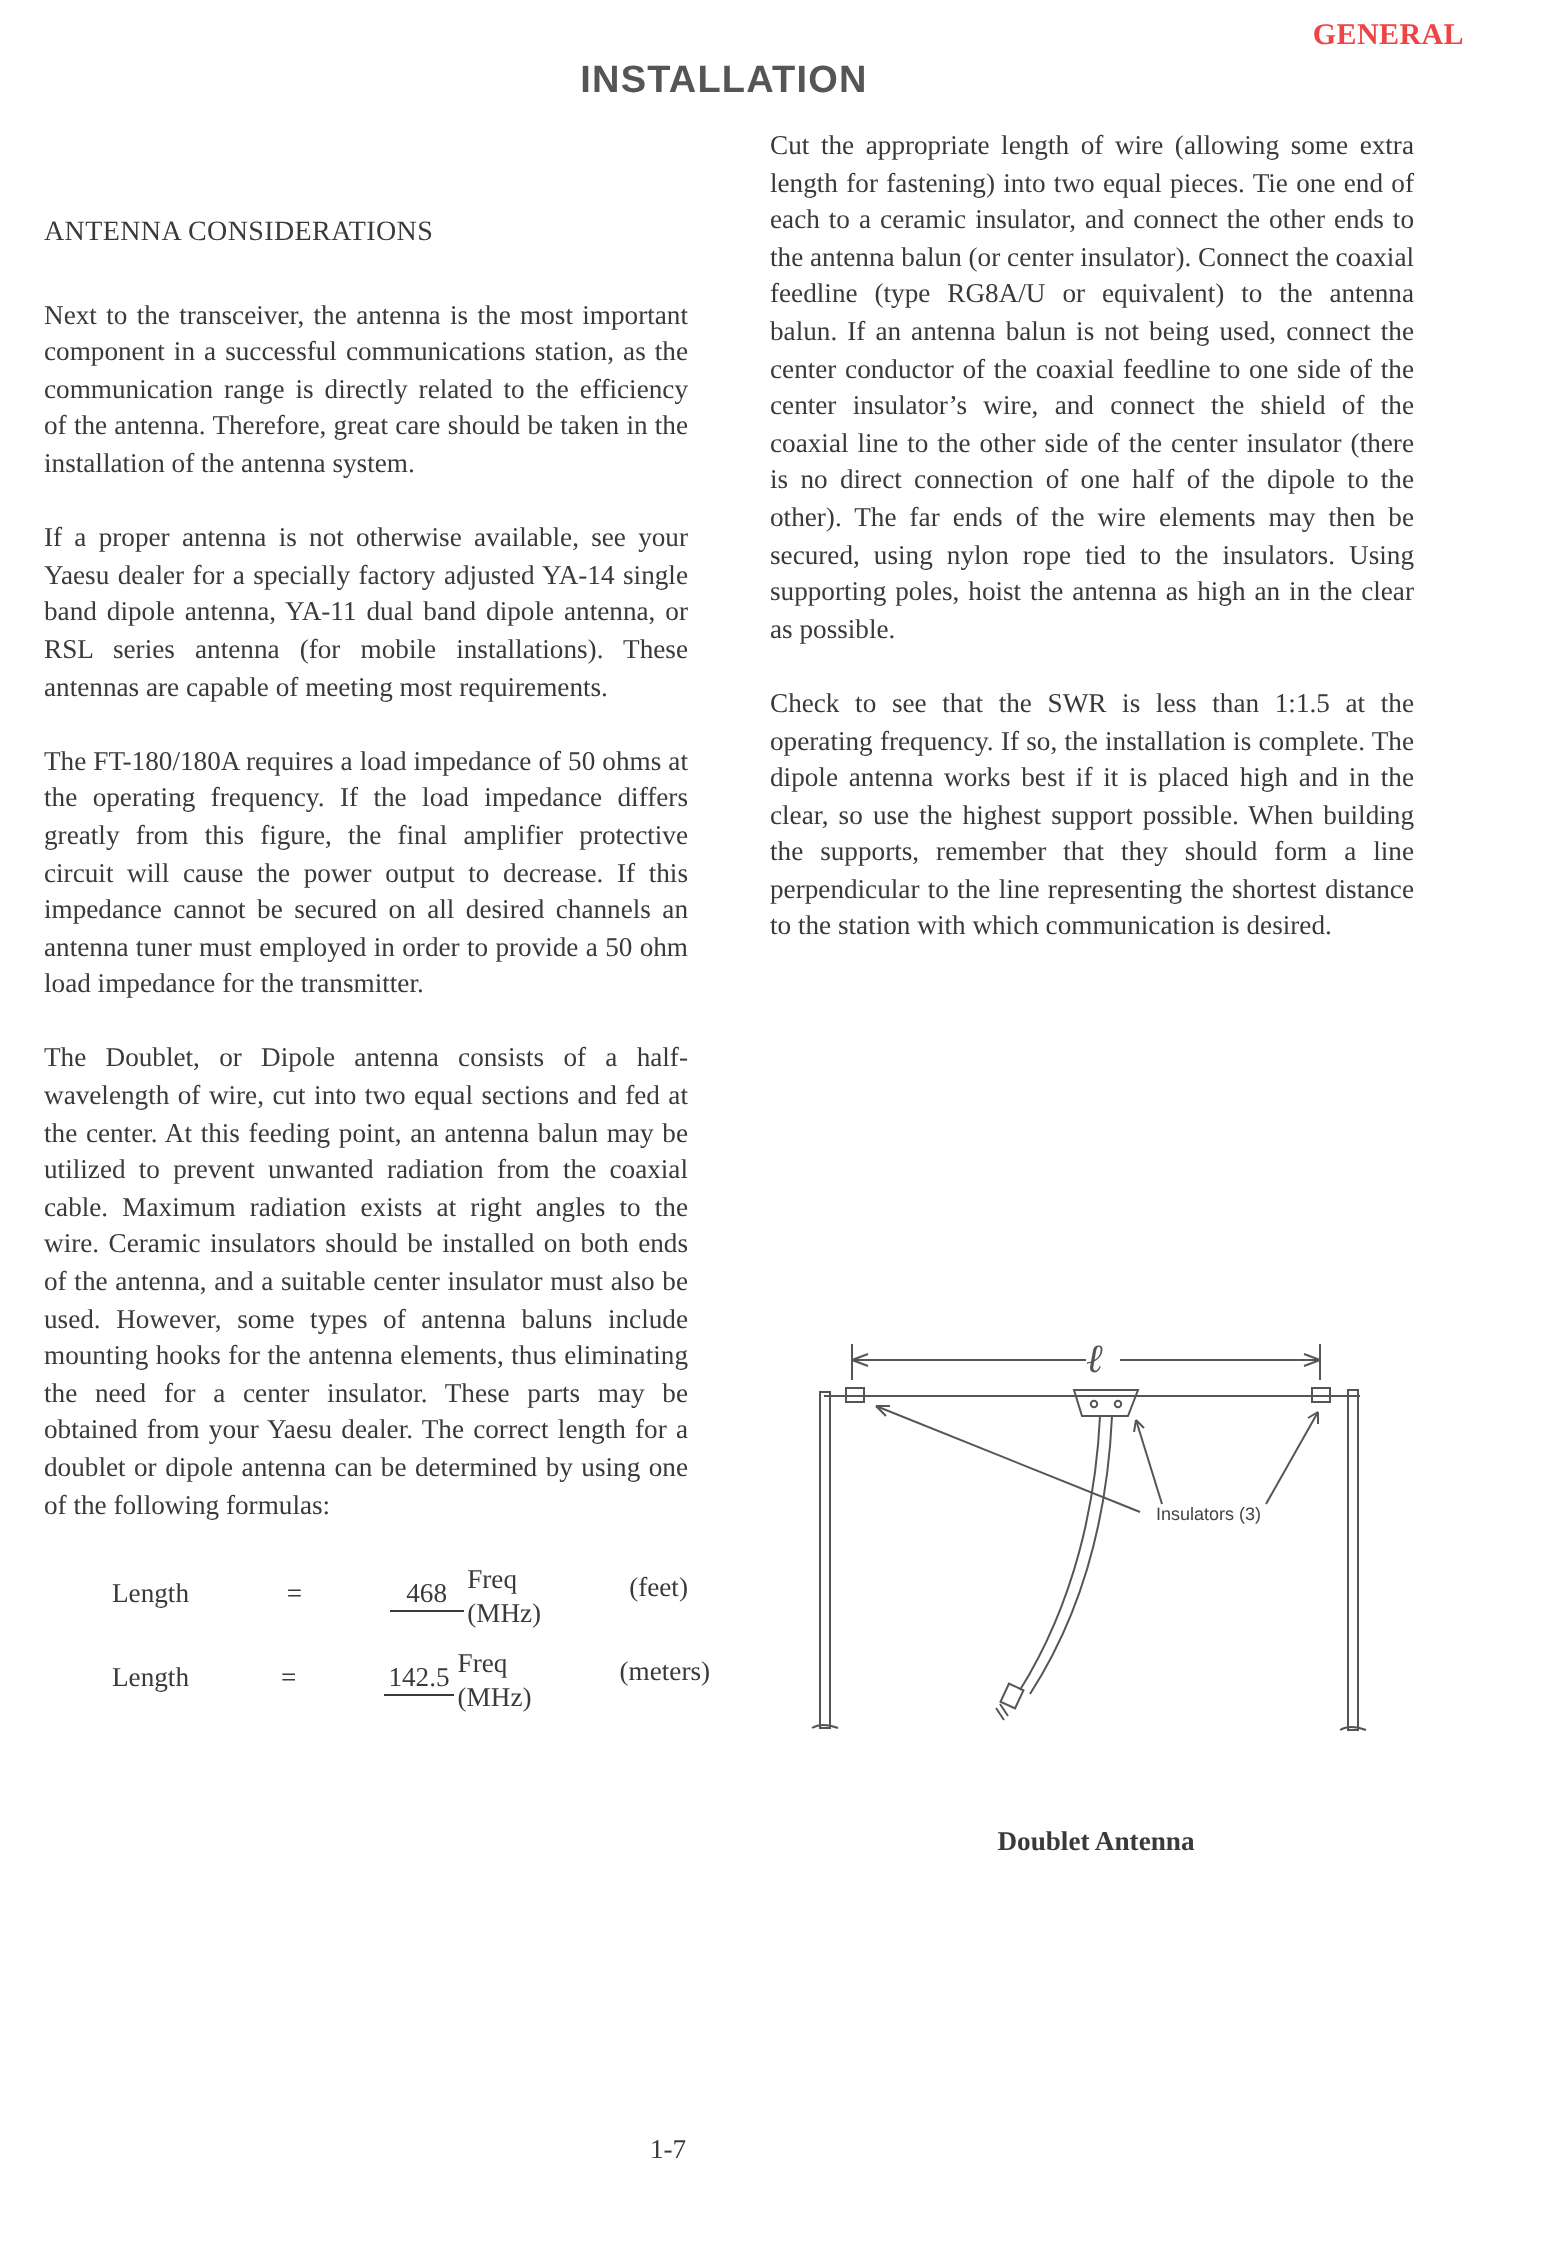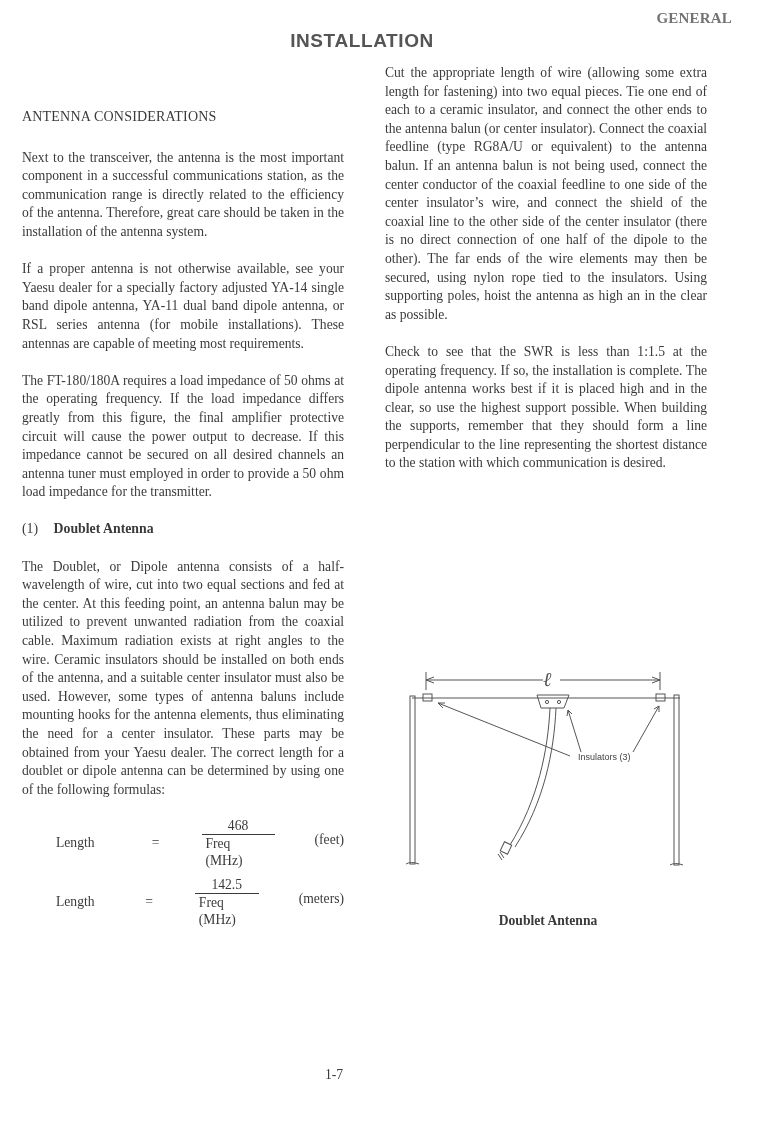--- a/index.html
+++ b/index.html
@@ -4,21 +4,21 @@
   <style>
     html, body { margin: 0; padding: 0; background: #ffffff; }
     body {
       width: 778px; height: 1122px; position: relative; overflow: hidden;
       font-family: "Liberation Serif", "DejaVu Serif", serif;
       color: #3a3a3a;
     }
     .section-tag {
       position: absolute; top: 10px; right: 46px;
       font-family: "Liberation Serif", serif; font-weight: bold; font-size: 15px;
-      color: #737373; letter-spacing: 0.2px;
+      color: #ef4444; letter-spacing: 0.2px;
     }
     .page-title {
       position: absolute; top: 30px; left: 0; width: 724px; text-align: center;
       font-family: "Liberation Sans", "DejaVu Sans", sans-serif; font-weight: bold;
       font-size: 19px; color: #555555; letter-spacing: 0.6px;
     }
     .col {
       position: absolute; top: 64px; width: 322px;
       font-size: 13.6px; line-height: 18.6px; text-align: justify;
     }
@@ -30,21 +30,21 @@
       text-transform: none;
     }
     .sub-heading { margin: 0 0 18.6px 0; font-size: 13.8px; }
     .sub-heading .num { font-weight: normal; margin-right: 12px; }
     .sub-heading .title { font-weight: bold; }
     .formula {
       display: flex; align-items: center; margin: 0 0 8px 34px; font-size: 13.6px; gap: 40px;
     }
     .formula .lbl { width: 50px; }
     .formula .eq { margin: 0 4px 0 6px; }
-    .frac { display: inline-flex; flex-direction: column; align-items: center; }
+    .frac { display: inline-flex; flex-direction: row; align-items: center; }
     .frac .num { border-bottom: 1px solid #3a3a3a; padding: 0 2px; line-height: 16px; width: 100%; text-align: center; }
     .frac .den { line-height: 17px; padding: 0 2px; }
     .formula .unit { margin-left: 2px; position: relative; top: -3px; }
     .figure {
       position: absolute; left: 398px; top: 660px; width: 300px; height: 220px;
     }
     .figure svg { width: 300px; height: 220px; }
     .fig-caption {
       position: absolute; left: 398px; top: 913px; width: 300px; text-align: center;
       font-weight: bold; font-size: 13.6px; color: #3a3a3a;
@@ -61,24 +61,20 @@
 <body>
 
 <div class="section-tag">GENERAL</div>
 <div class="page-title">INSTALLATION</div>
 
 <div class="col col-left">
   <div class="heading">ANTENNA CONSIDERATIONS</div>
   <p>Next to the transceiver, the antenna is the most important component in a successful communications station, as the communication range is directly related to the efficiency of the antenna. Therefore, great care should be taken in the installation of the antenna system.</p>
   <p>If a proper antenna is not otherwise available, see your Yaesu dealer for a specially factory adjusted YA-14 single band dipole antenna, YA-11 dual band dipole antenna, or RSL series antenna (for mobile installations). These antennas are capable of meeting most requirements.</p>
   <p>The FT-180/180A requires a load impedance of 50 ohms at the operating frequency. If the load impedance differs greatly from this figure, the final amplifier protective circuit will cause the power output to decrease. If this impedance cannot be secured on all desired channels an antenna tuner must employed in order to provide a 50 ohm load impedance for the transmitter.</p>
-  <div class="sub-heading">
-    <span class="num">(1)</span>
-    <span class="title">Doublet Antenna</span>
-  </div>
   <p>The Doublet, or Dipole antenna consists of a half-wavelength of wire, cut into two equal sections and fed at the center. At this feeding point, an antenna balun may be utilized to prevent unwanted radiation from the coaxial cable. Maximum radiation exists at right angles to the wire. Ceramic insulators should be installed on both ends of the antenna, and a suitable center insulator must also be used. However, some types of antenna baluns include mounting hooks for the antenna elements, thus eliminating the need for a center insulator. These parts may be obtained from your Yaesu dealer. The correct length for a doublet or dipole antenna can be determined by using one of the following formulas:</p>
 
   <div class="formula">
     <span class="lbl">Length</span>
     <span class="eq">=</span>
     <span class="frac">
       <span class="num">468</span>
       <span class="den">Freq (MHz)</span>
     </span>
     <span class="unit">(feet)</span>

